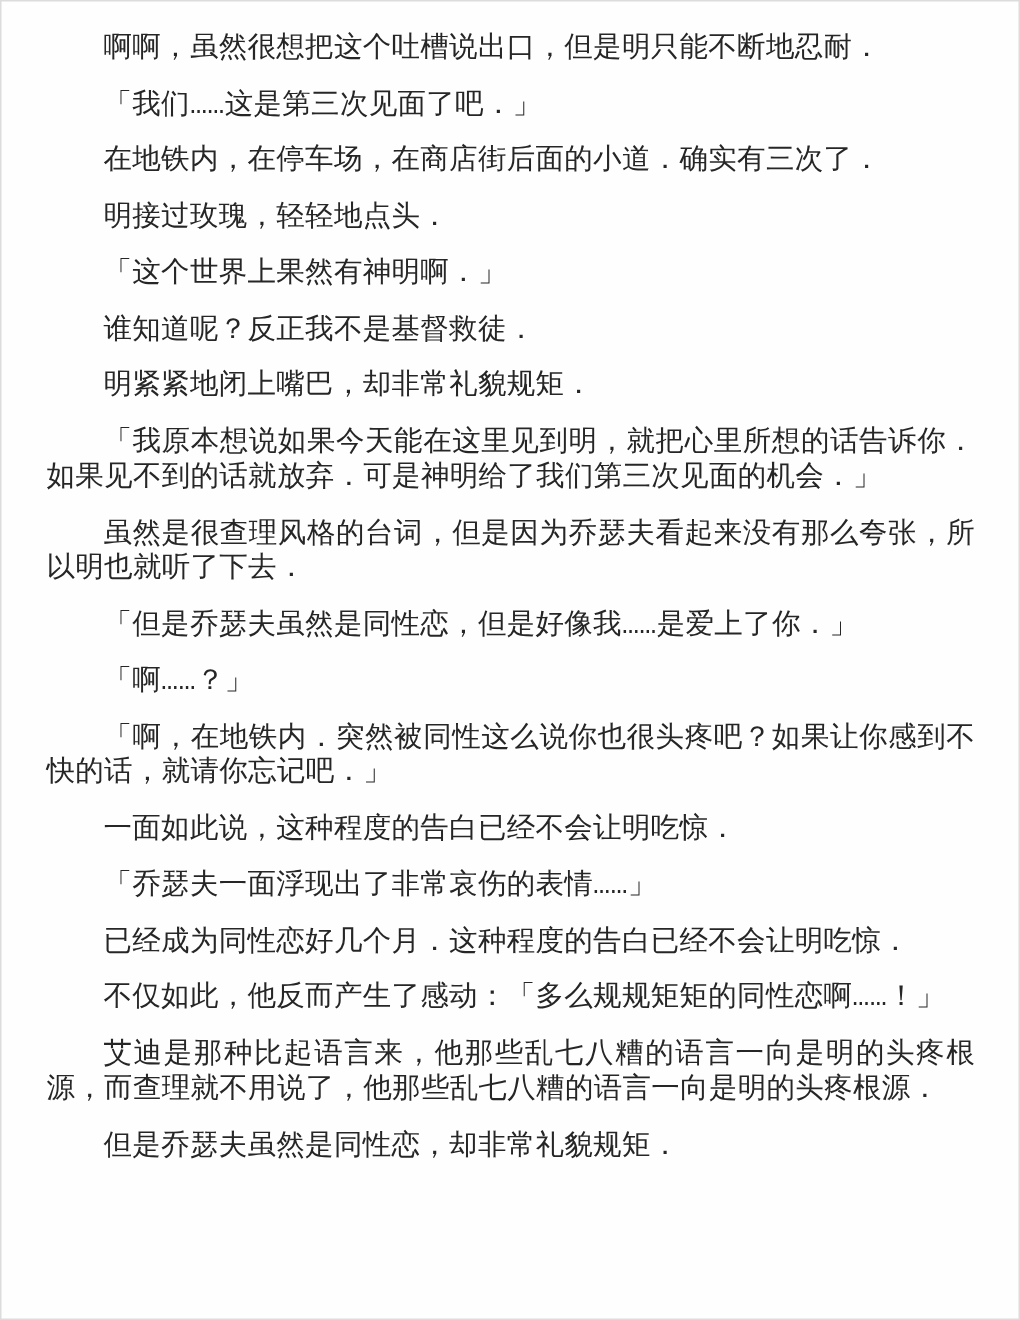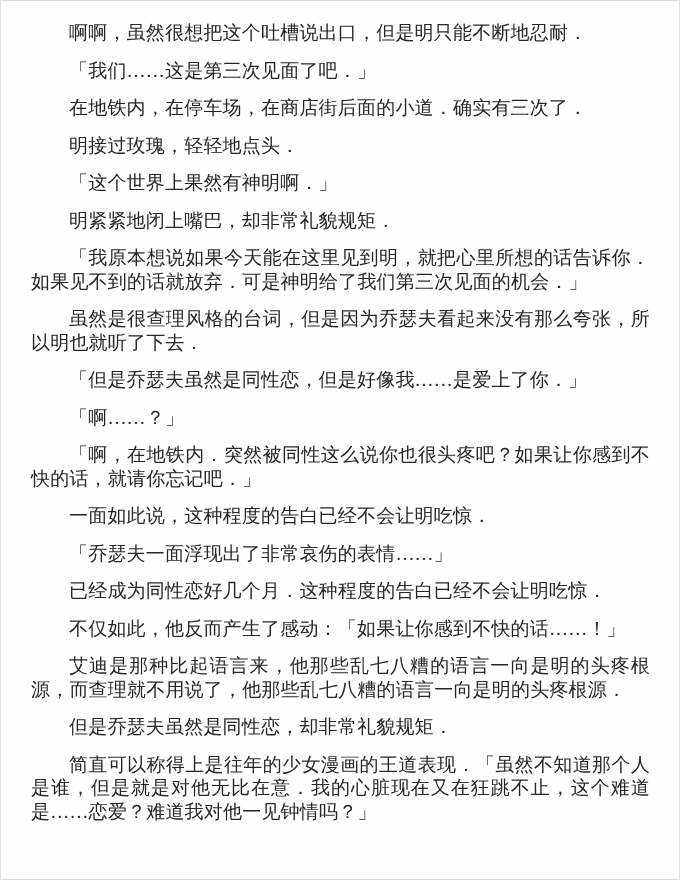--- a/index.html
+++ b/index.html
@@ -15,47 +15,47 @@
     background: #fefefe;
     border: 1px solid #dcdcdc;
     padding: 20px 29px 0 30px;
     overflow: hidden;
   }
   .text-body {
     width: 100%;
   }
   p.para {
     margin: 0 0 14px 0;
-    font-family: Liberation Serif, serif;
+    font-family: Liberation Mono, monospace;
     font-size: 19px;
     line-height: 23.5px;
     color: #262626;
     text-indent: 2em;
     text-align: justify;
     letter-spacing: 0.2px;
     word-break: break-all;
   }
 </style>
 </head>
 <body>
 
 <div class="page">
   <div class="text-body">
       <p class="para">啊啊，虽然很想把这个吐槽说出口，但是明只能不断地忍耐．</p>
       <p class="para">「我们……这是第三次见面了吧．」</p>
       <p class="para">在地铁内，在停车场，在商店街后面的小道．确实有三次了．</p>
       <p class="para">明接过玫瑰，轻轻地点头．</p>
       <p class="para">「这个世界上果然有神明啊．」</p>
+      <p class="para">谁知道呢？反正我不是基督救徒．</p>
       <p class="para">明紧紧地闭上嘴巴，却非常礼貌规矩．</p>
       <p class="para">「我原本想说如果今天能在这里见到明，就把心里所想的话告诉你．如果见不到的话就放弃．可是神明给了我们第三次见面的机会．」</p>
       <p class="para">虽然是很查理风格的台词，但是因为乔瑟夫看起来没有那么夸张，所以明也就听了下去．</p>
       <p class="para">「但是乔瑟夫虽然是同性恋，但是好像我……是爱上了你．」</p>
       <p class="para">「啊……？」</p>
       <p class="para">「啊，在地铁内．突然被同性这么说你也很头疼吧？如果让你感到不快的话，就请你忘记吧．」</p>
       <p class="para">一面如此说，这种程度的告白已经不会让明吃惊．</p>
       <p class="para">「乔瑟夫一面浮现出了非常哀伤的表情……」</p>
       <p class="para">已经成为同性恋好几个月．这种程度的告白已经不会让明吃惊．</p>
-      <p class="para">不仅如此，他反而产生了感动：「如果让你感到不快的话……！」</p>
+      <p class="para">不仅如此，他反而产生了感动：「多么规规矩矩的同性恋啊……！」</p>
       <p class="para">艾迪是那种比起语言来，他那些乱七八糟的语言一向是明的头疼根源，而查理就不用说了，他那些乱七八糟的语言一向是明的头疼根源．</p>
       <p class="para">但是乔瑟夫虽然是同性恋，却非常礼貌规矩．</p>
-      <p class="para">简直可以称得上是往年的少女漫画的王道表现．「虽然不知道那个人是谁，但是就是对他无比在意．我的心脏现在又在狂跳不止，这个难道是……恋爱？难道我对他一见钟情吗？」</p>
     </div>
 </div>
 
 </body></html>

